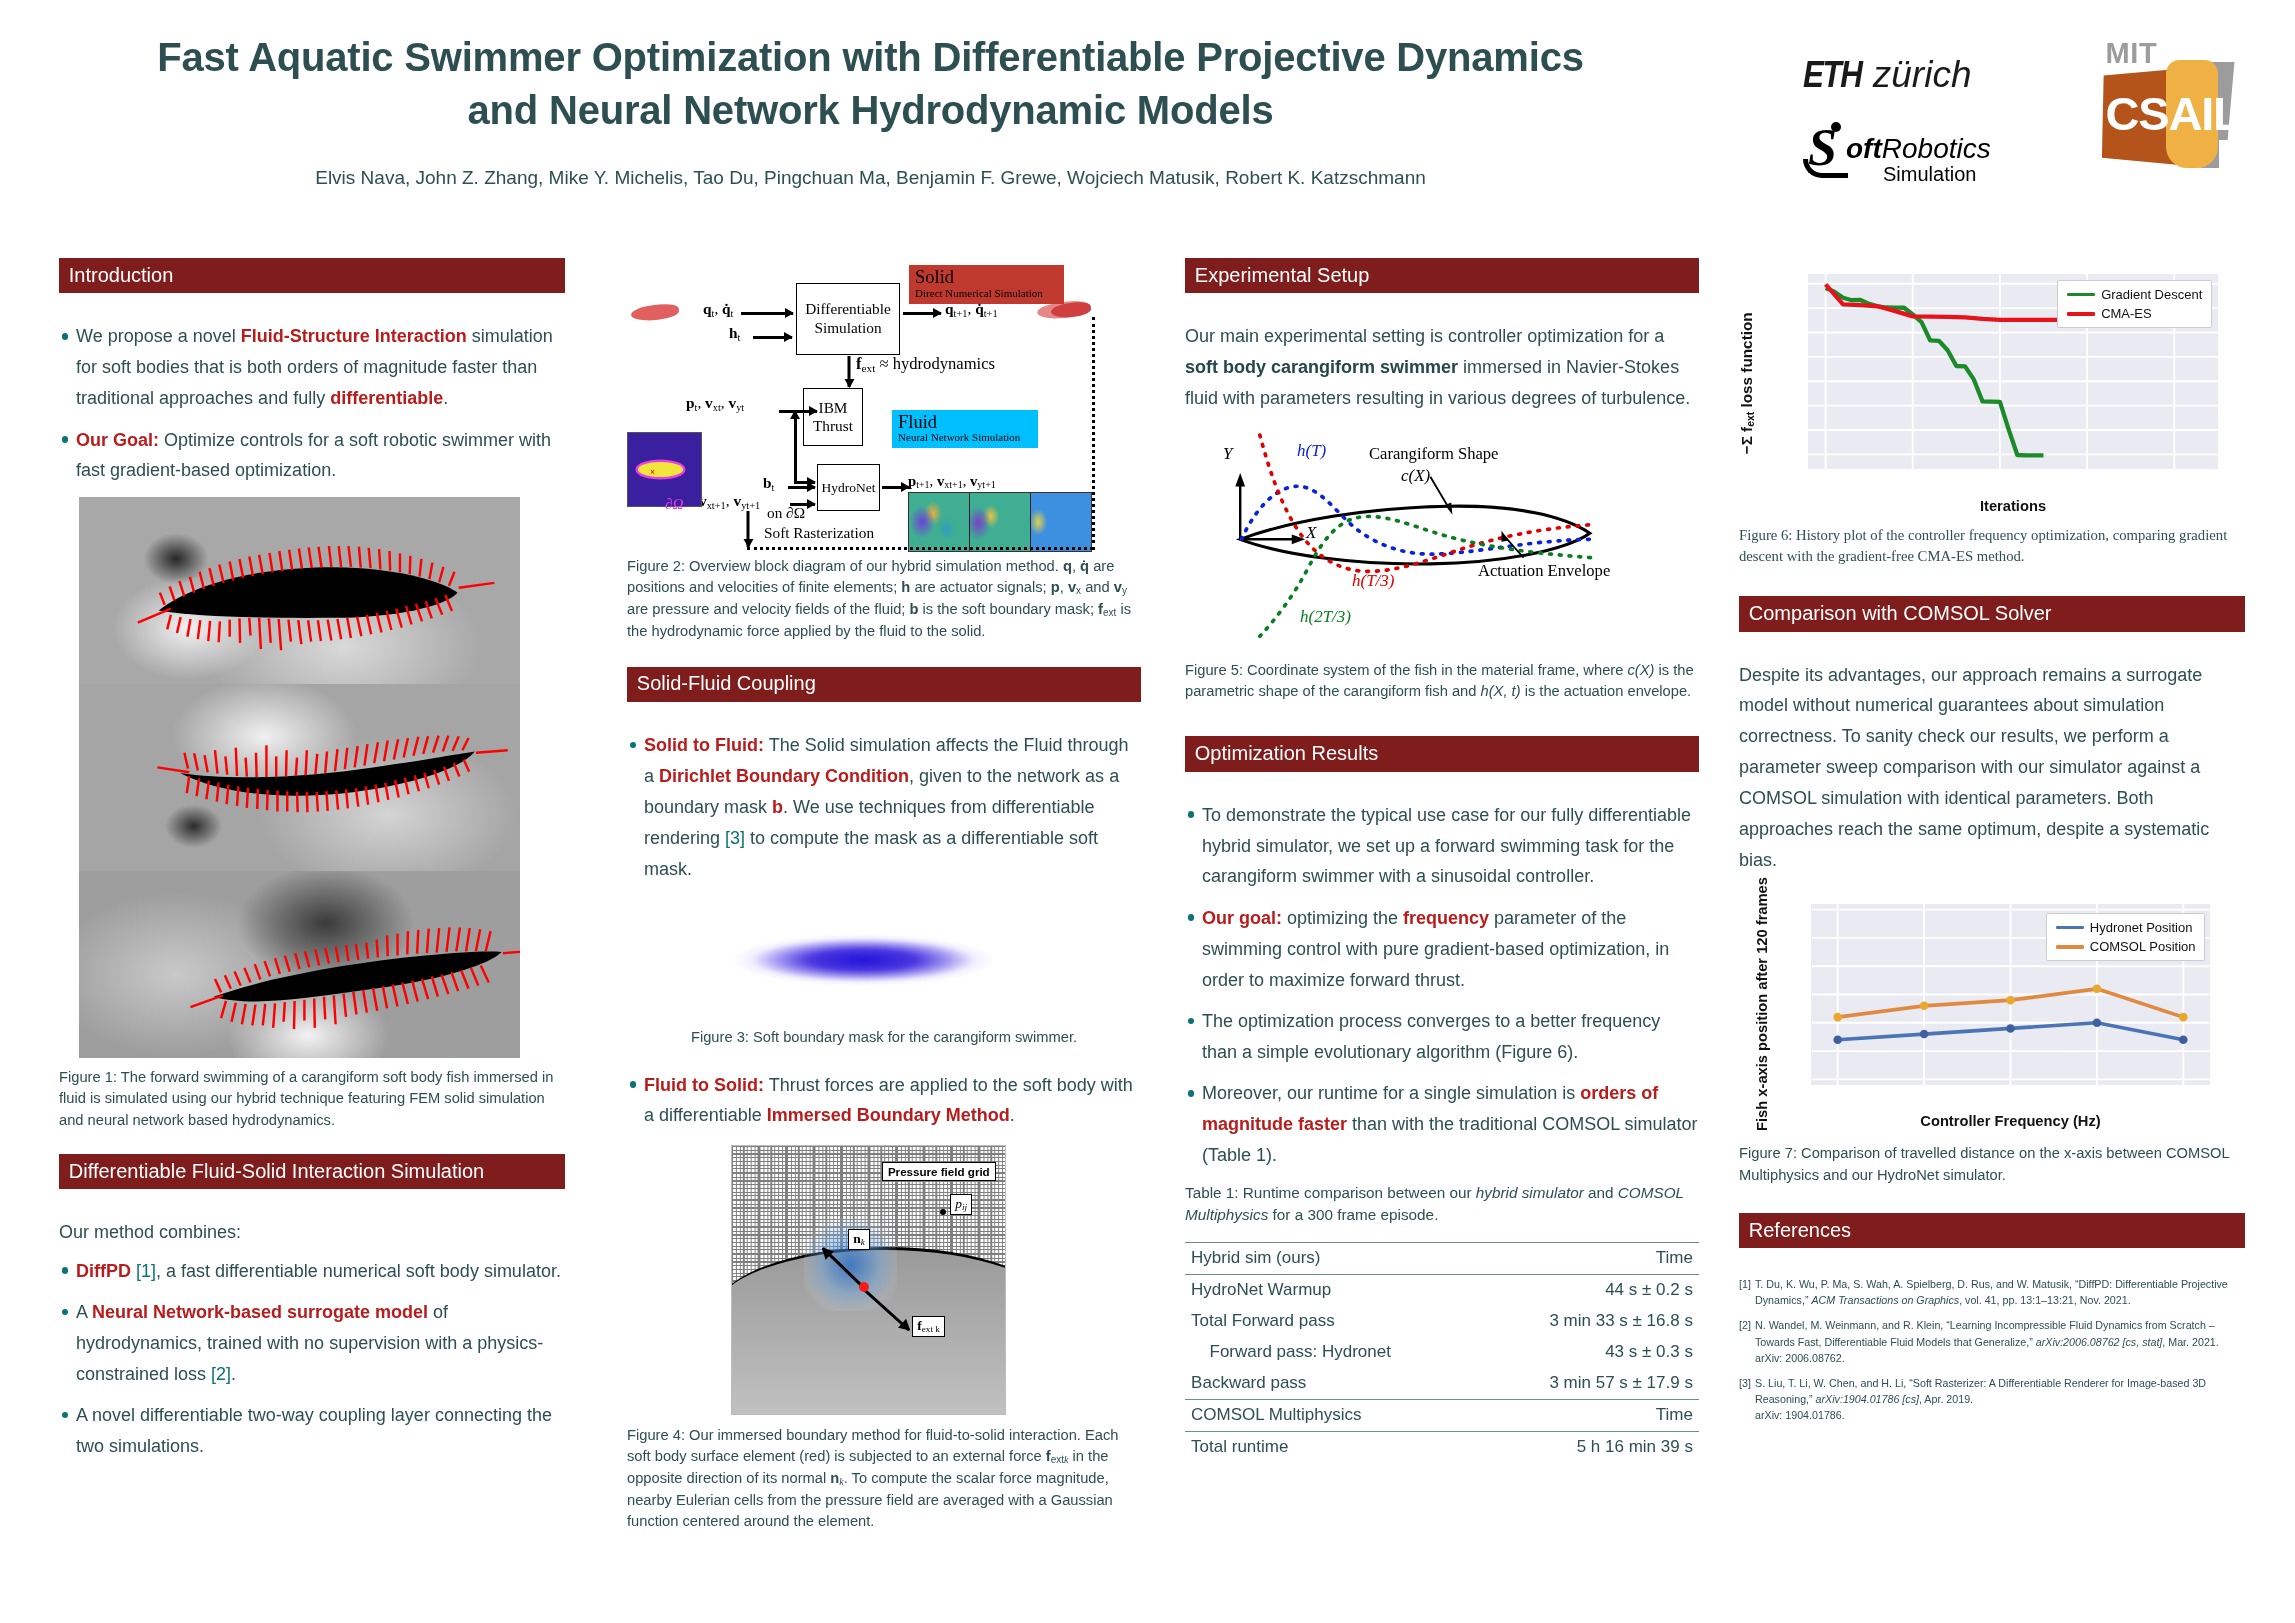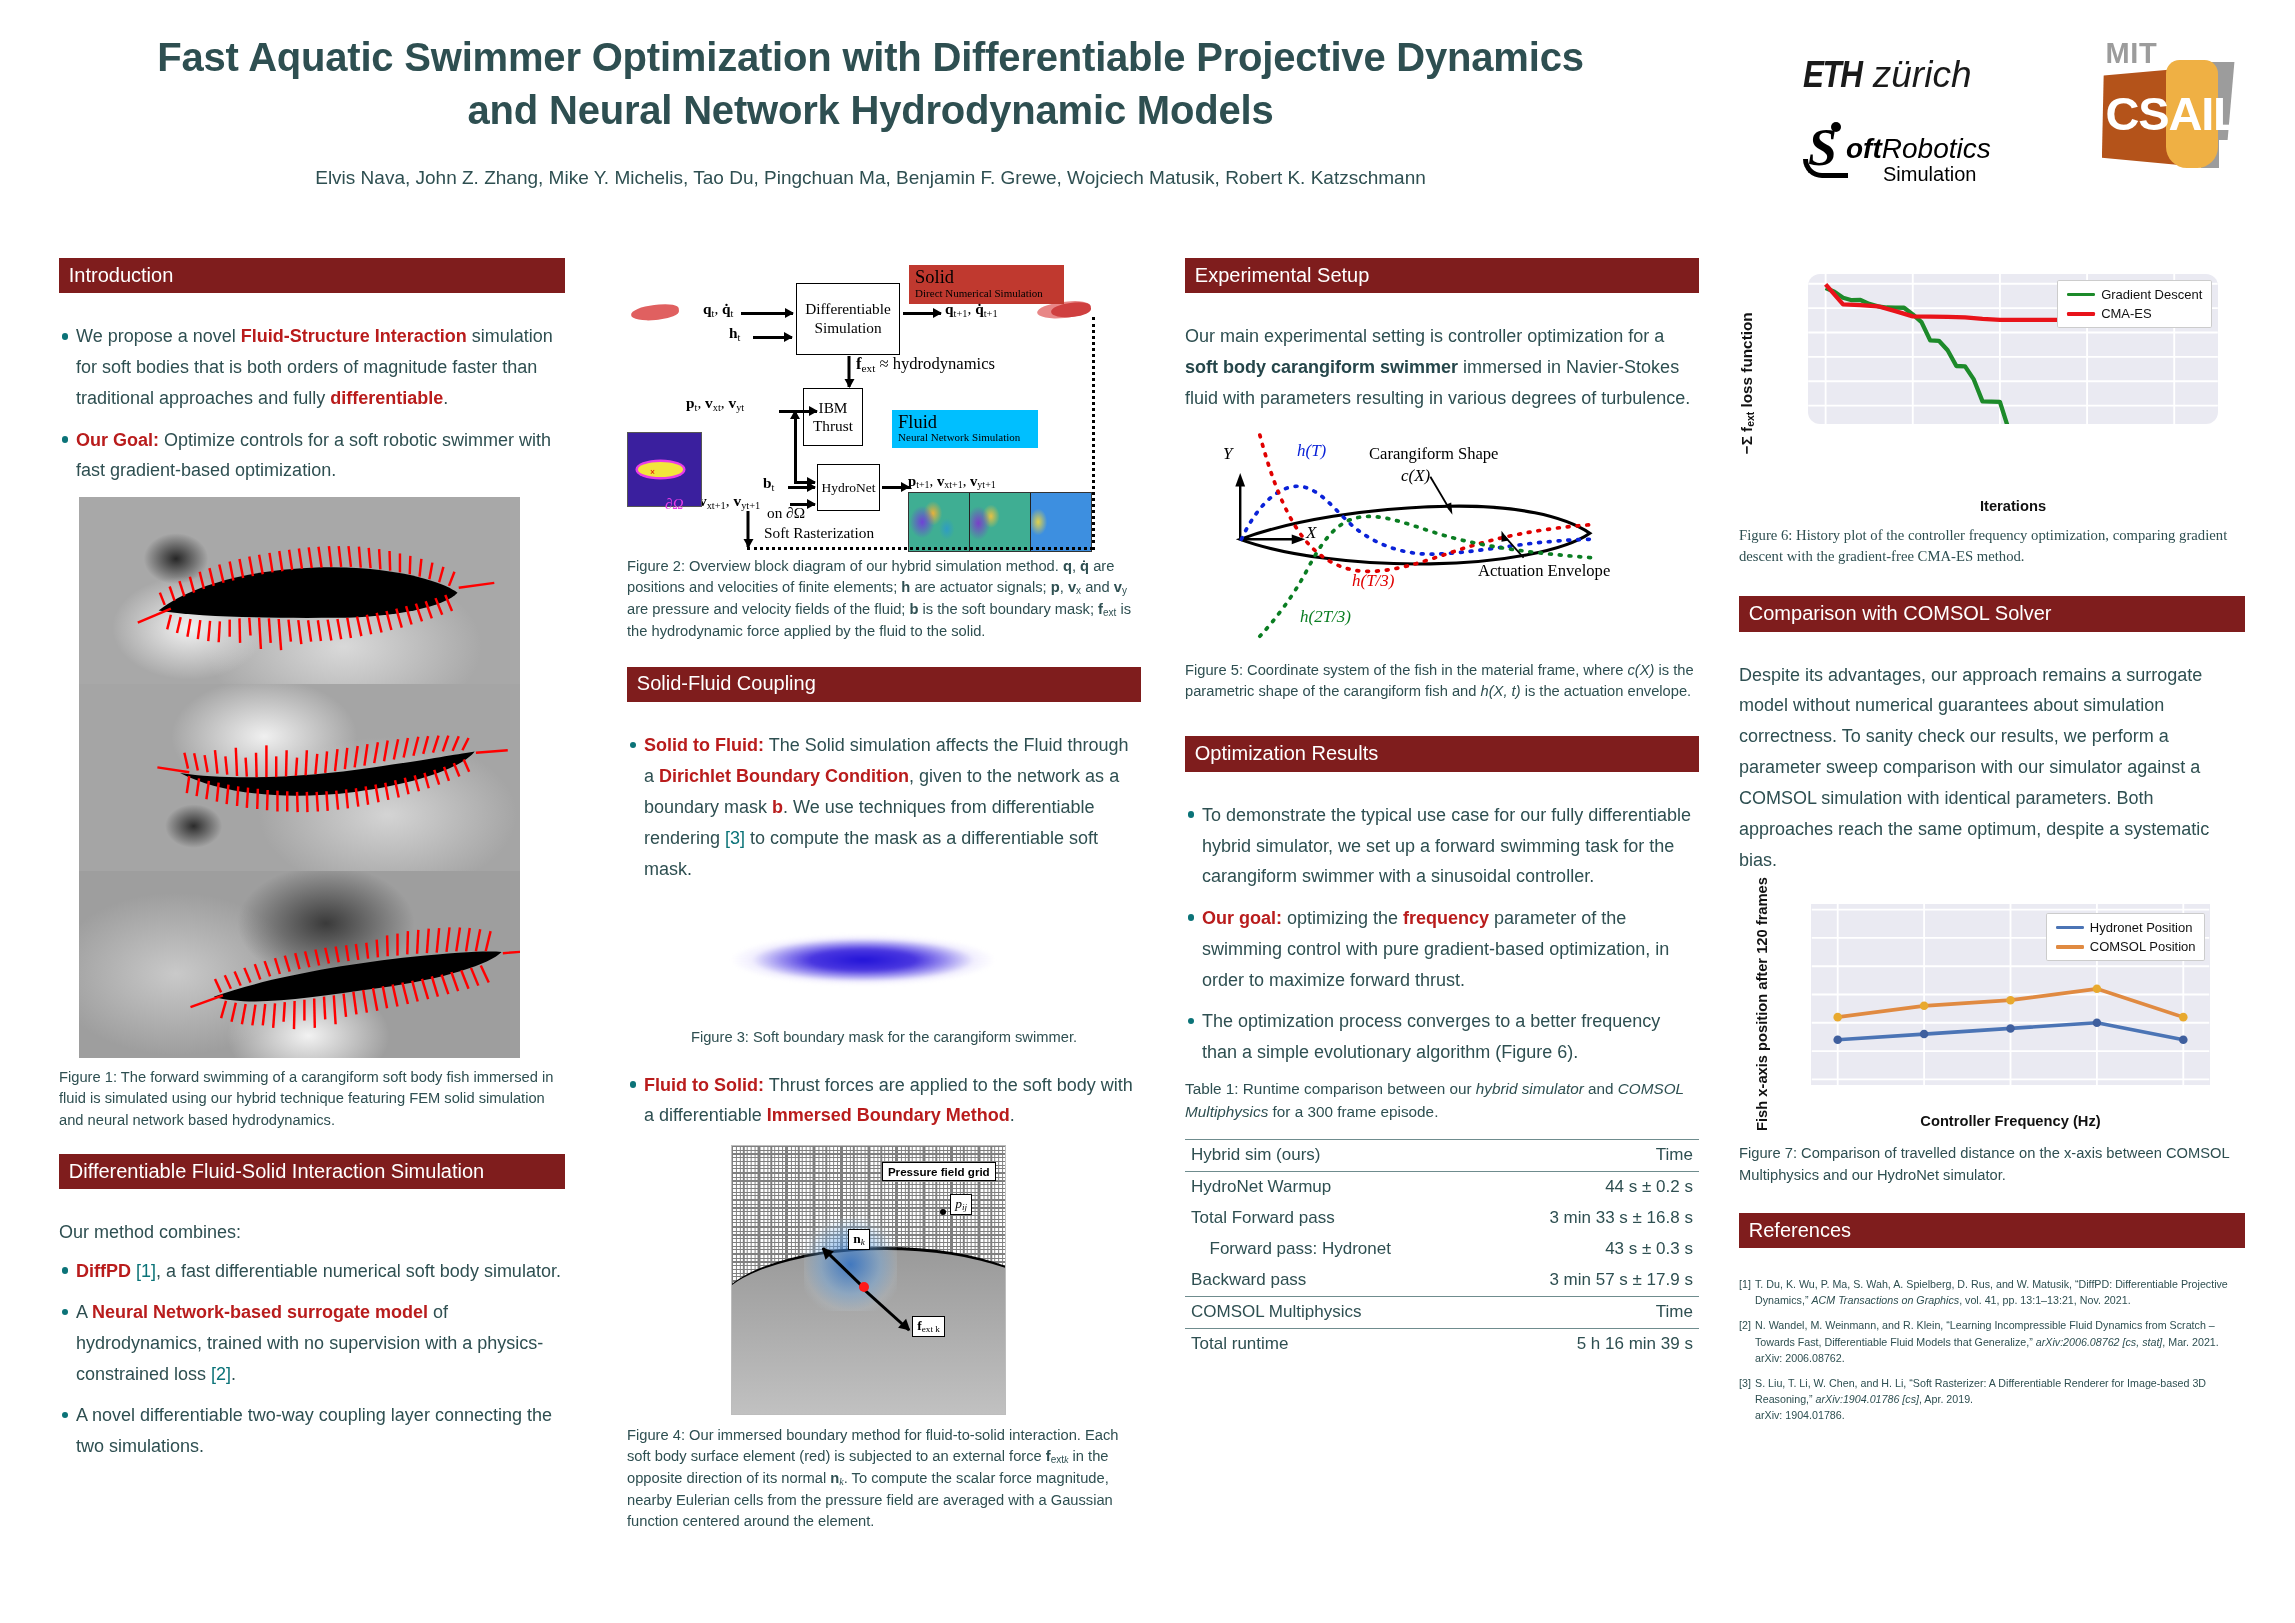--- a/index.html
+++ b/index.html
@@ -698,20 +698,21 @@
     </div>
     <div class="caption" style="margin-top:2.5px;">
       <span>Figure 5: Coordinate system of the fish in the material frame, where </span><i>c(X)</i><span> is the parametric shape of the carangiform fish and </span><i>h(X, t)</i><span> is the actuation envelope.</span>
     </div>
 
     <div class="sec-head" style="margin-top:34px;">Optimization Results</div>
     <ul class="bul">
       <li><span>To demonstrate the typical use case for our fully differentiable hybrid simulator, we set up a forward swimming task for the carangiform swimmer with a sinusoidal controller.</span></li>
       <li><b>Our goal:</b><span> optimizing the </span><b>frequency</b><span> parameter of the swimming control with pure gradient-based optimization, in order to maximize forward thrust.</span></li>
       <li><span>The optimization process converges to a better frequency than a simple evolutionary algorithm (Figure 6).</span></li>
+      <li><span>Moreover, our runtime for a single simulation is </span><b>orders of magnitude faster</b><span> than with the traditional COMSOL simulator (Table 1).</span></li>
     </ul>
 
     <div class="caption" style="margin-top:9.8px; font-size:15.3px;">
       <span>Table 1: Runtime comparison between our </span><i>hybrid simulator</i><span> and </span><i>COMSOL Multiphysics</i><span> for a 300 frame episode.</span>
     </div>
 
     <table class="tbl" style="margin-top:16px;">
       <tbody>
           <tr class="hd">
         <td>Hybrid sim (ours)</td>
@@ -744,21 +745,21 @@
     </tbody>
       </table>
   </div>
 
   <div class="col col4">
 
     <div class="chartbox" style="width:506px; height:258px;">
       <div class="ylab-rot" style="left:-90px; top:116px; width:196px; text-align:center; transform:rotate(-90deg);">
         −Σ <b style="font-family:'Liberation Sans',sans-serif;">f</b><span class="sub">ext</span> loss function
       </div>
-      <div class="plot-area" id="f6-plot" style="left:69px; top:16px; width:410px; height:150px;border-radius:12px;">
+      <div class="plot-area" id="f6-plot" style="left:69px; top:16px; width:410px; height:195px;">
         <svg width="410" height="195" viewBox="0 0 668 318" style="position:absolute; left:0; top:0;">
           <g id="f6-grid-x">
               <line x1="28.425531914893618" x2="28.425531914893618" y1="0" y2="318" stroke="#ffffff" stroke-width="3"></line>
               <line x1="170.5531914893617" x2="170.5531914893617" y1="0" y2="318" stroke="#ffffff" stroke-width="3"></line>
               <line x1="312.6808510638298" x2="312.6808510638298" y1="0" y2="318" stroke="#ffffff" stroke-width="3"></line>
               <line x1="454.8085106382979" x2="454.8085106382979" y1="0" y2="318" stroke="#ffffff" stroke-width="3"></line>
               <line x1="596.9361702127659" x2="596.9361702127659" y1="0" y2="318" stroke="#ffffff" stroke-width="3"></line>
             </g>
             <g id="f6-grid-y">
               <line y1="15.900000000000034" y2="15.900000000000034" x1="0" x2="668" stroke="#ffffff" stroke-width="3"></line>

